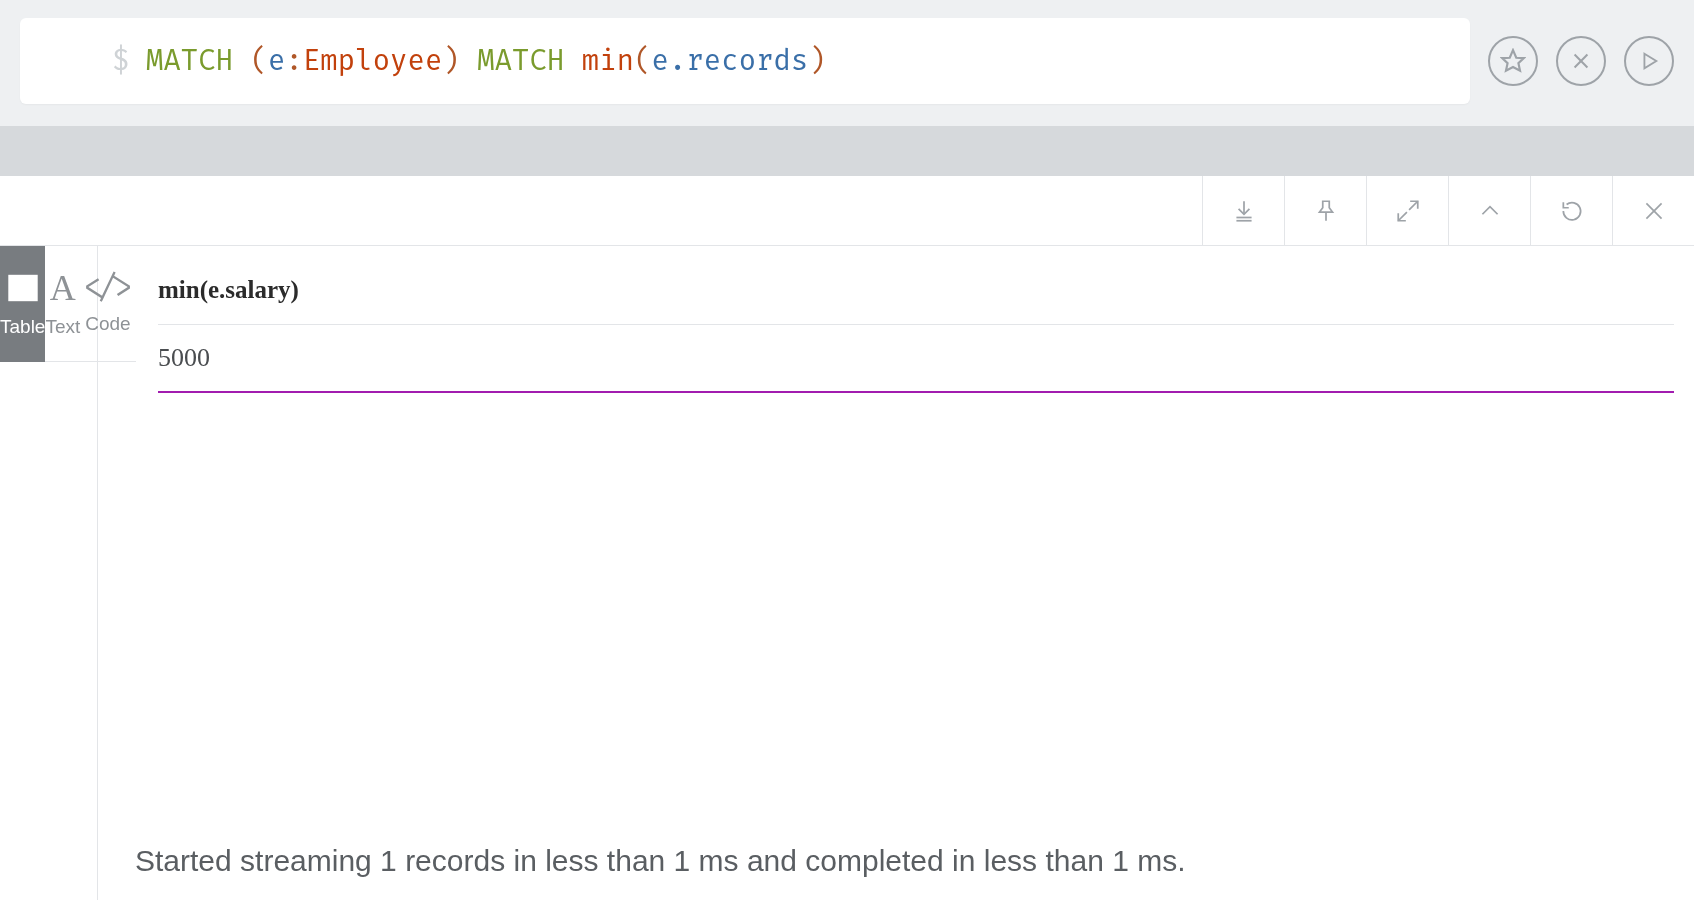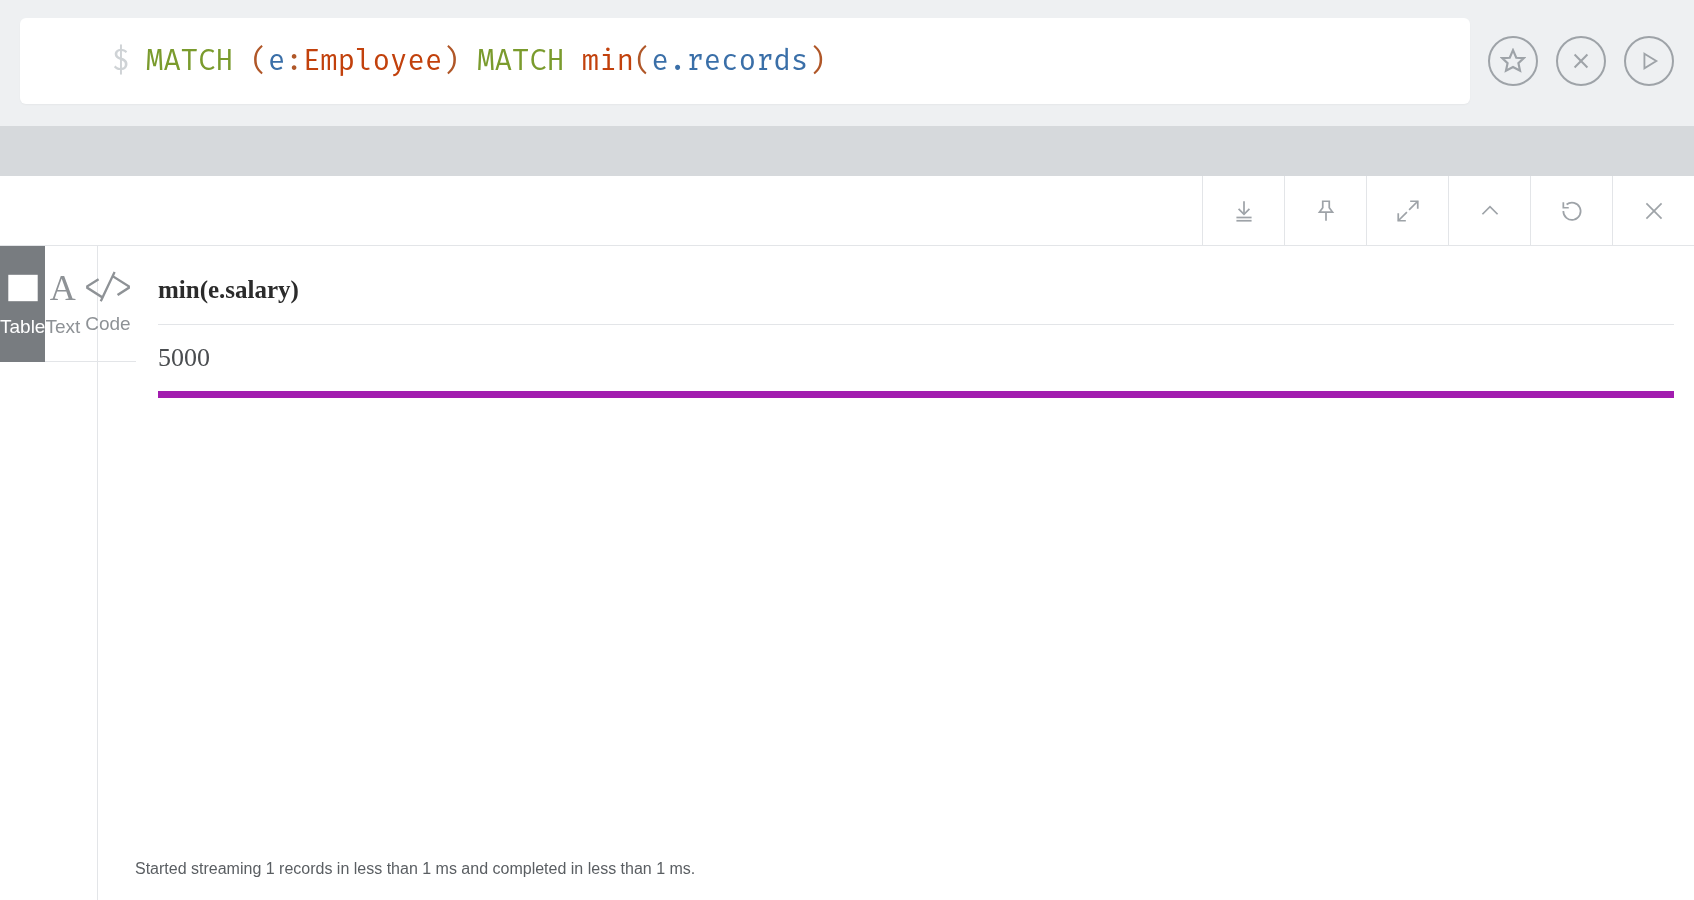--- a/index.html
+++ b/index.html
@@ -142,28 +142,28 @@
     font-weight: 700;
     font-size: 25px;
     color: #2b2b2b;
     padding: 30px 0 20px 0;
     border-bottom: 1px solid #e3e5e8;
   }
   .result-table .cell {
     font-size: 26px;
     color: #4a4d50;
     padding: 18px 0;
-    border-bottom: 7px solid #a21caf;
+    border-bottom: 2px solid #a21caf;
   }
 
   .status-line {
     position: absolute;
     bottom: 22px;
     left: 135px;
-    font-size: 16px;
+    font-size: 30px;
     color: #5a5e62;
   }
 
   .serif { font-family: Georgia, "Times New Roman", serif; font-weight: 500; }
 </style>
 </head>
 <body>
 
 <div class="editor-bar">
   <div class="editor-box">

